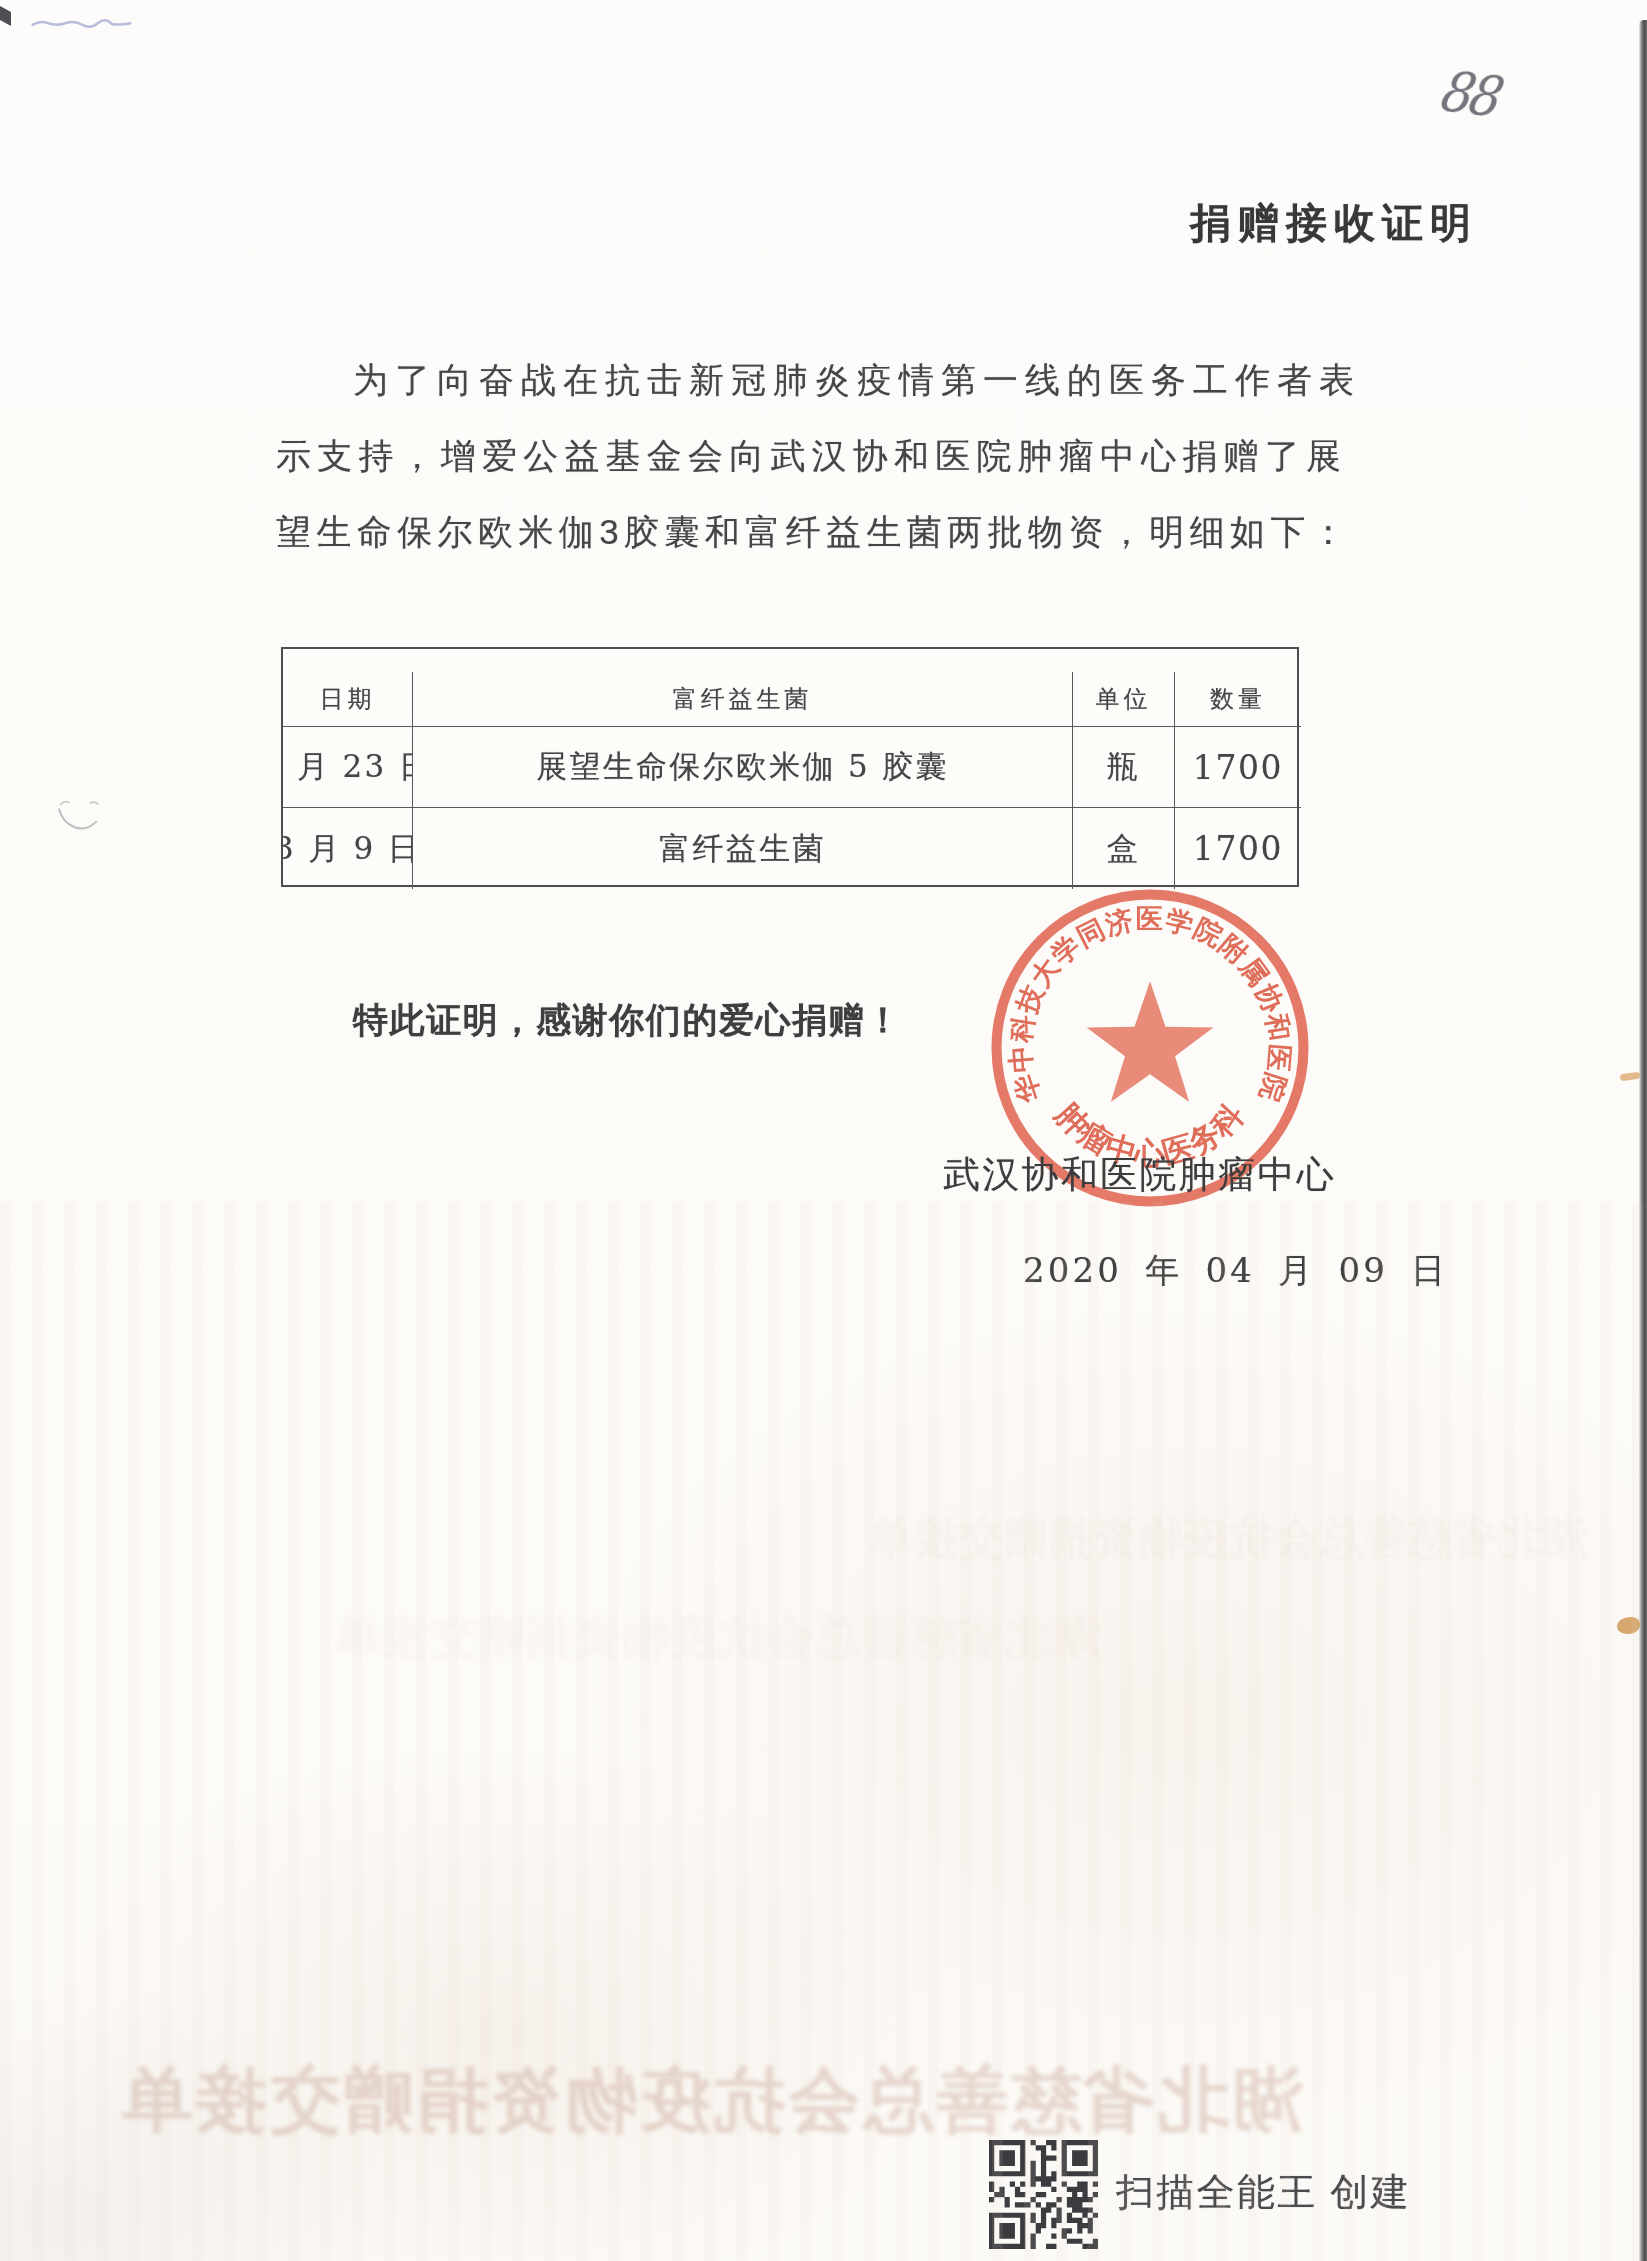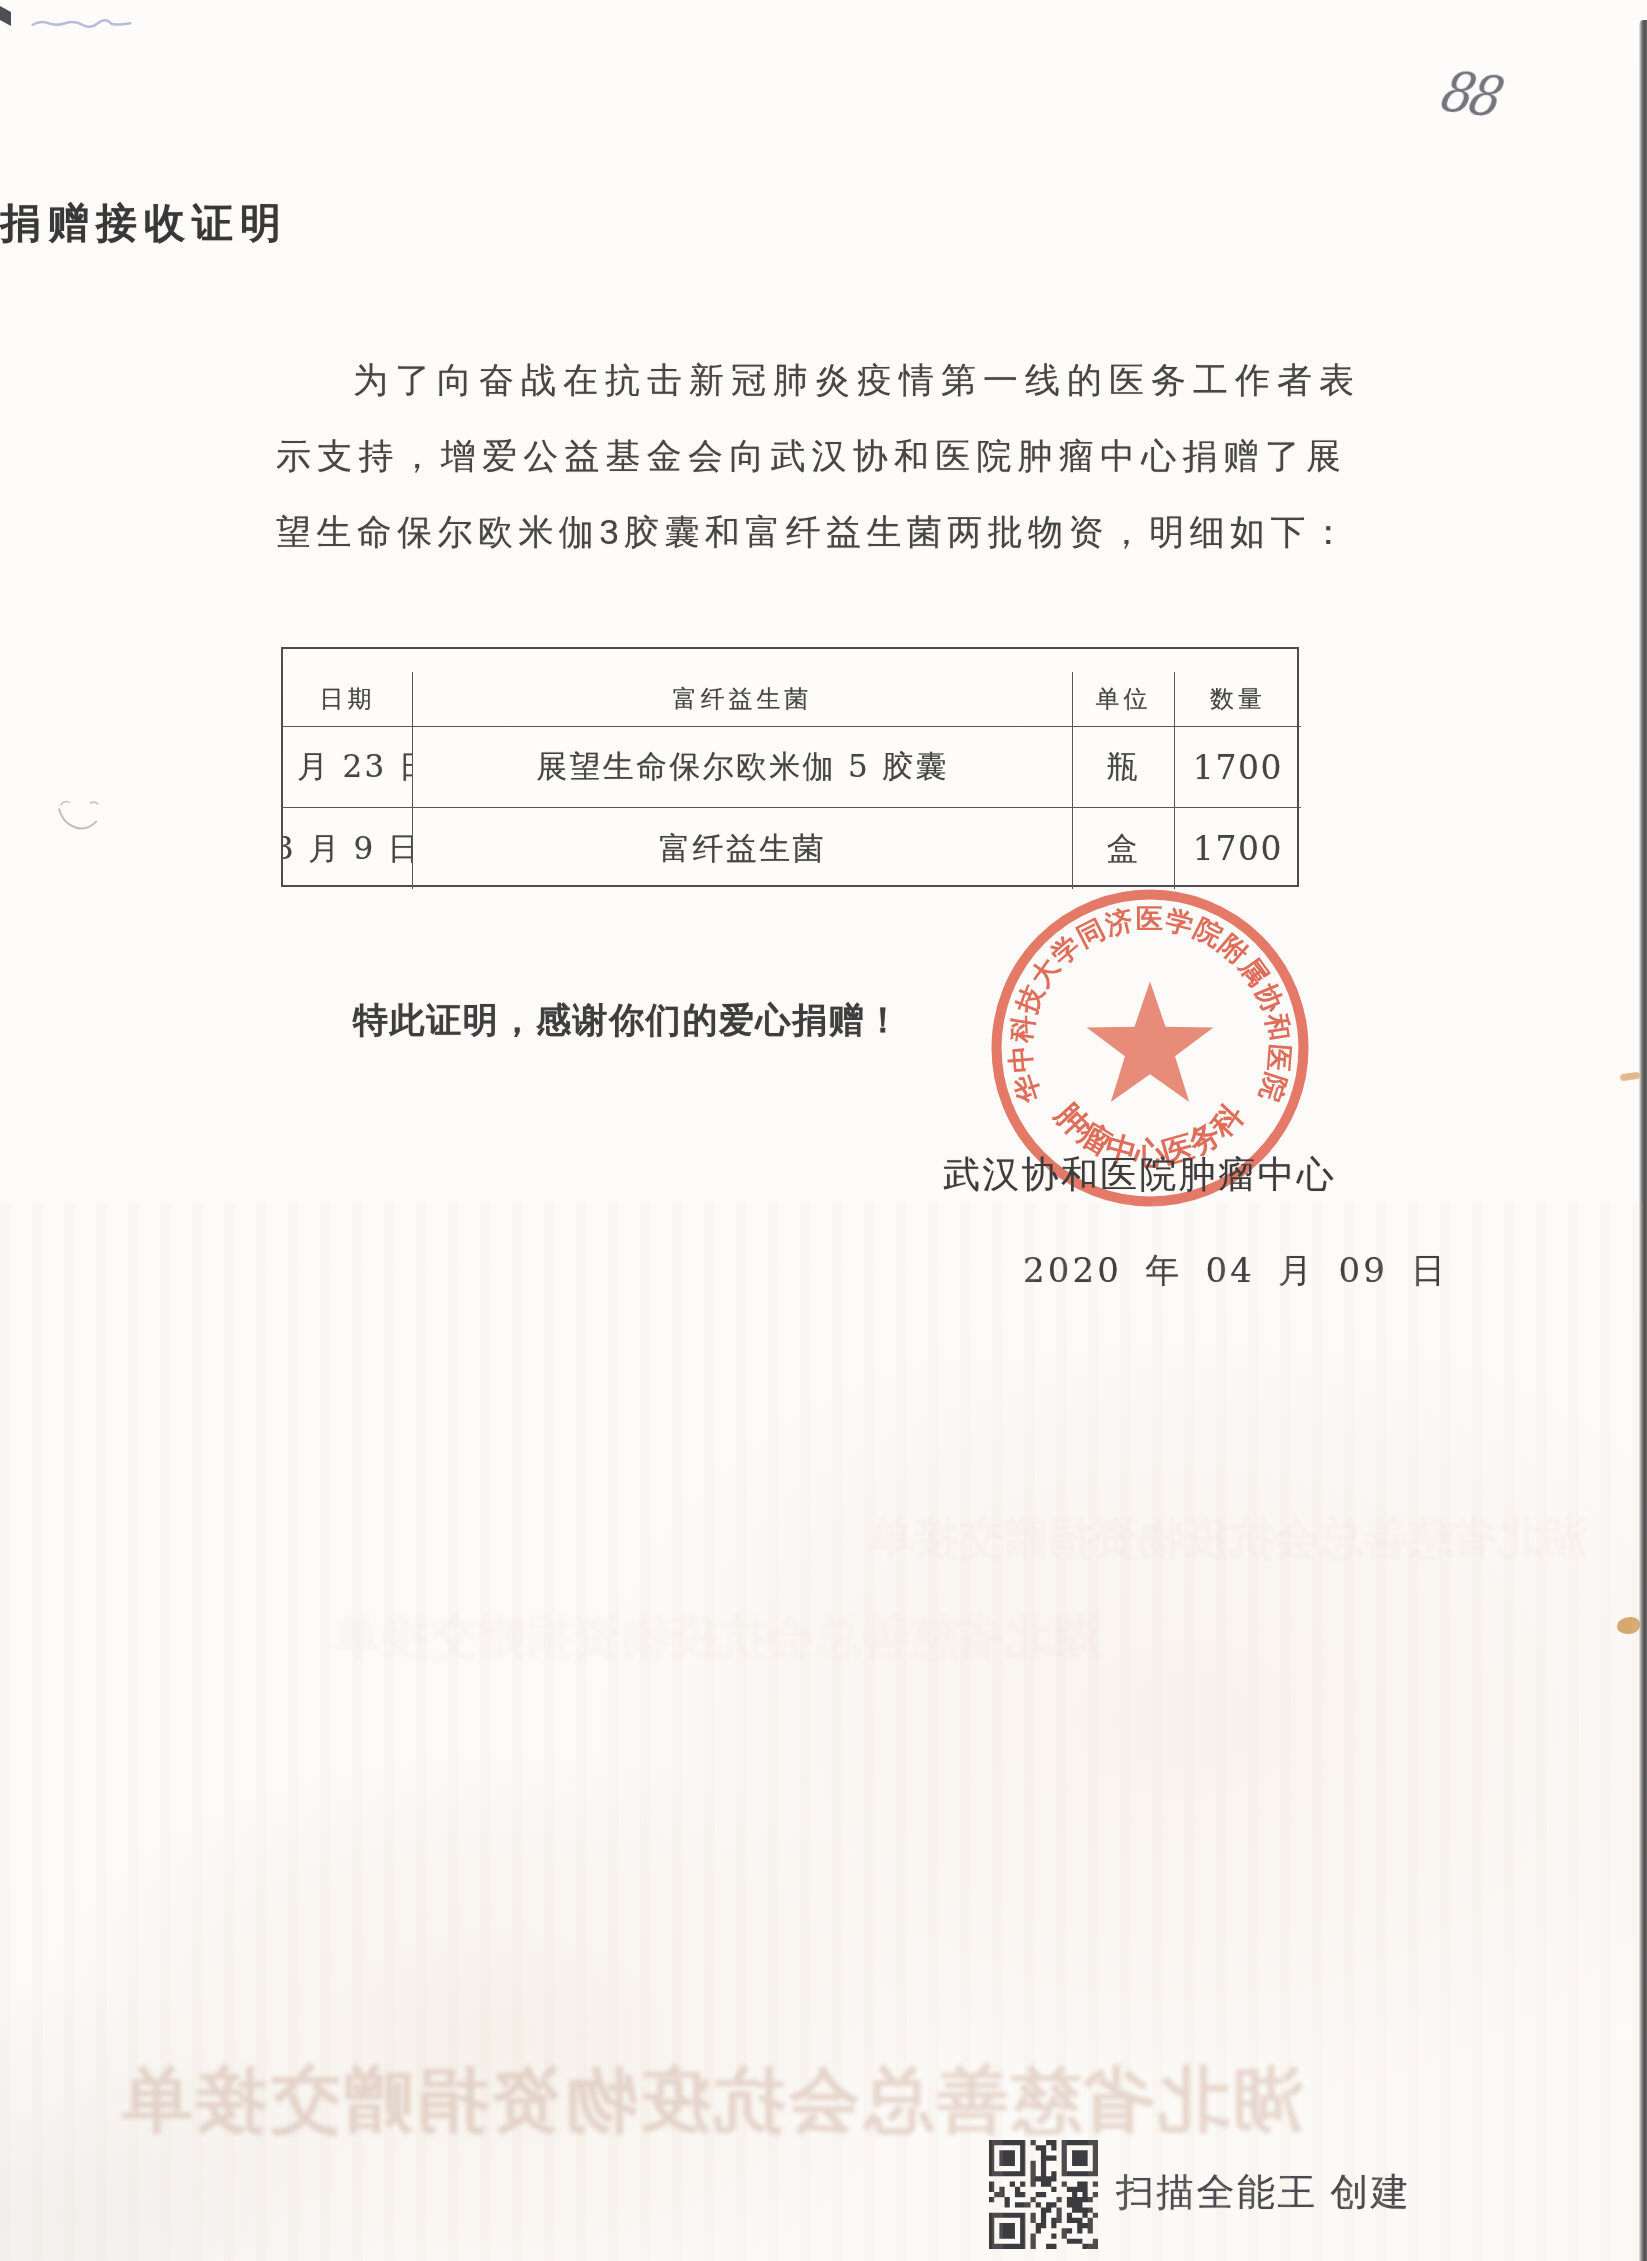--- a/index.html
+++ b/index.html
@@ -26,21 +26,21 @@
   .soft{text-shadow:0 0 1px rgba(70,70,70,0.45);}
   
   .pagenum{
     left:1443px;top:65px;
     font-family:"DejaVu Serif",serif;font-style:italic;
     font-size:50px;color:#5d5d68;letter-spacing:-3.9px;
     transform:rotate(7deg) skewX(-7deg) scaleY(1.12);
     opacity:.85;filter:blur(0.2px);
   }
   .title{
-    left:0;top:196px;width:1478px;text-align:left;
+    left:0;top:196px;width:1478px;text-align:right;
     font-size:41px;font-weight:bold;color:#383838;letter-spacing:7px;
   }
   .bodyline{font-size:35px;color:#464646;white-space:nowrap;}
   .l1{left:353px;top:357px;letter-spacing:7px;}
   .l2{left:276px;top:433px;letter-spacing:6.2px;}
   .l3{left:276px;top:509px;letter-spacing:5.4px;}
   
   .tbl{
     left:281px;top:647px;width:1018px;height:240px;
     display:grid;grid-template-columns:130px 660px 102px 126px;grid-template-rows:78px 81px 81px;

